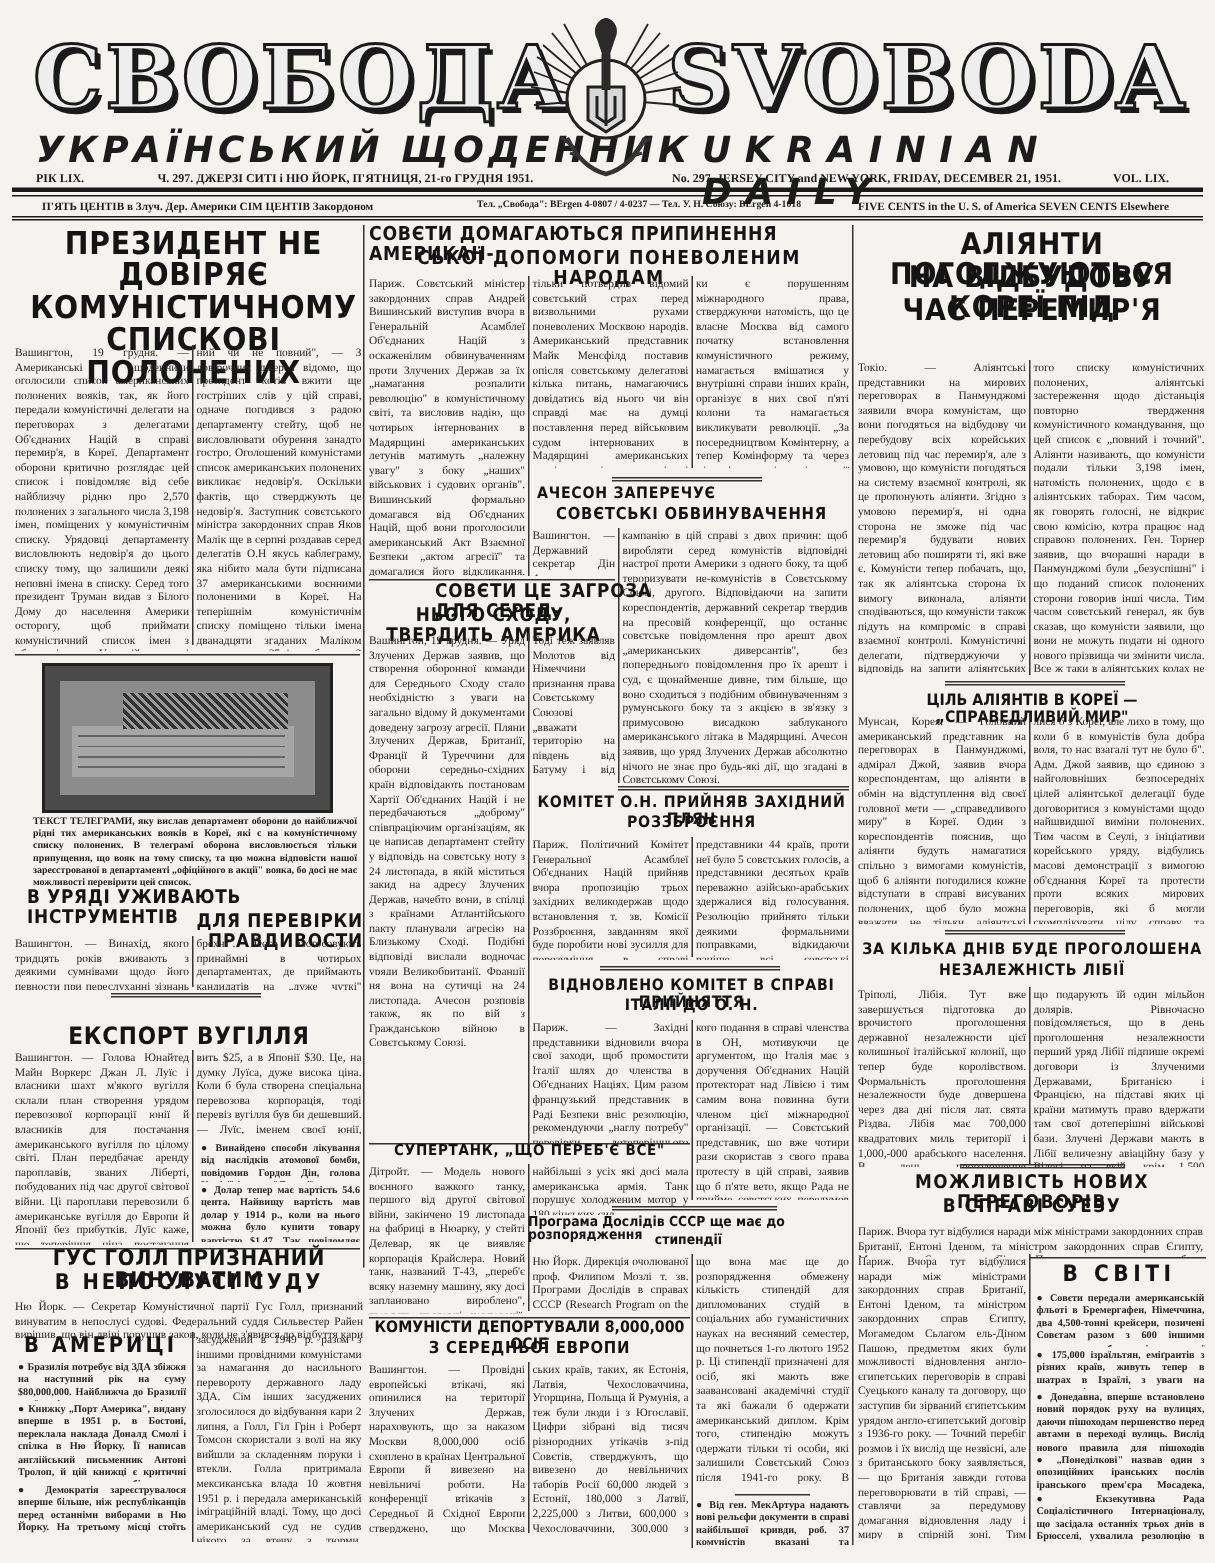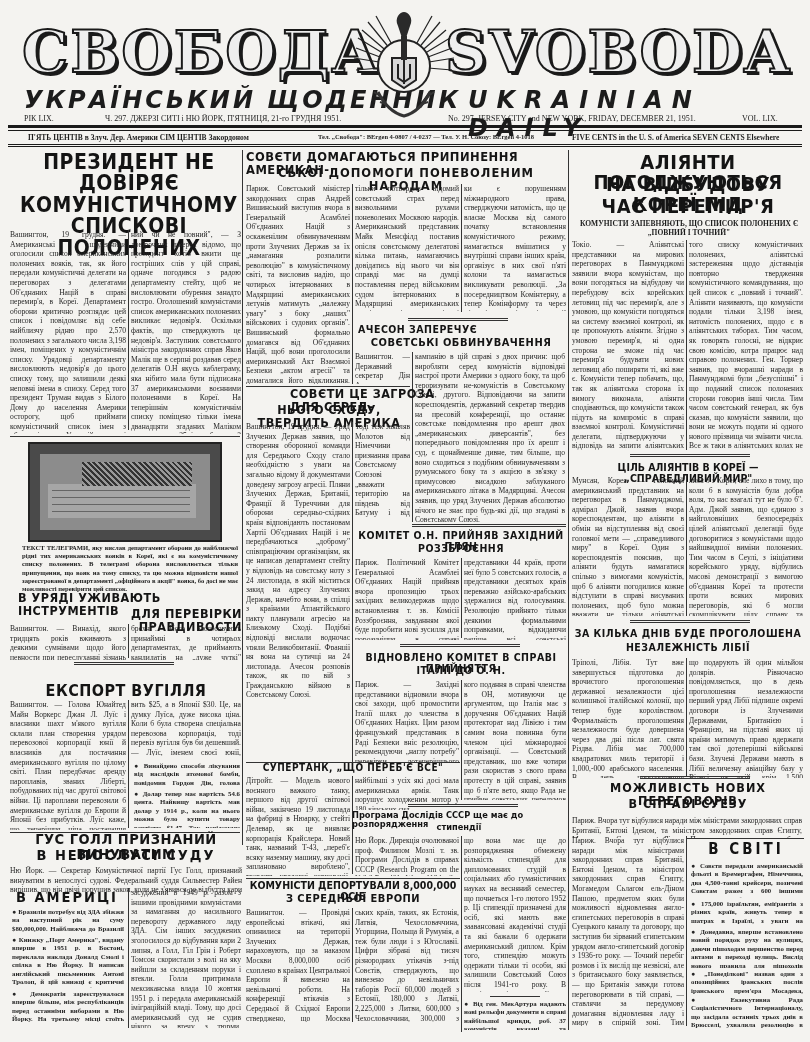--- a/index.html
+++ b/index.html
@@ -10,21 +10,21 @@
   
   .mast { position: absolute; left: 0; top: 0; width: 810px; height: 122px; }
   .mast-title { position: absolute; font-family: "DejaVu Serif", serif; font-weight: bold; font-size: 58px; letter-spacing: 2px; color: #eeeeee;
     -webkit-text-stroke: 2px #1a1a1a; text-shadow: 3px 3px 0 #1a1a1a; top: 22px; line-height: 60px; }
   .mast-title.ua { left: 22px; }
   .mast-title.en { left: 445px; }
   .mast-sub { position: absolute; font-family: "DejaVu Sans", sans-serif; font-weight: bold; font-style: italic; font-size: 24px; letter-spacing: 3px; color: #1c1c1c; top: 86px; }
   .mast-sub.ua { left: 24px; }
   .mast-sub.en { left: 468px; letter-spacing: 9px; }
   .emblem { position: absolute; left: 352px; top: 8px; width: 104px; height: 112px; }
-  .dateline { position: absolute; top: 114px; font-size: 8px; font-family: "Liberation Serif", serif; font-weight: normal; white-space: nowrap; text-align: center; }
+  .dateline { position: absolute; top: 114px; font-size: 8px; font-family: "Liberation Serif", serif; font-weight: bold; white-space: nowrap; text-align: center; }
   .rule-thick { position: absolute; left: 8px; width: 794px; height: 3px; background: #1a1a1a; }
   .rule-thin { position: absolute; left: 8px; width: 794px; height: 1px; background: #1a1a1a; }
   .priceline { position: absolute; top: 133px; font-size: 7.5px; font-family: "Liberation Serif", serif; font-weight: bold; white-space: nowrap; }
 
   
   .vrule { position: absolute; width: 1px; background: #333; }
   .hrule { position: absolute; height: 1px; background: #333; }
   .hrule2 { position: absolute; height: 3px; border-top: 1px solid #333; border-bottom: 1px solid #333; }
 
   .hl { position: absolute; font-family: "DejaVu Sans Condensed", "DejaVu Sans", sans-serif; font-weight: bold; text-align: center; color: #141414; line-height: 1.02; letter-spacing: 0.5px; }
@@ -190,21 +190,20 @@
   <div class="hrule" style="left:246px; top:878px; width:214px;"></div>
   <div class="hl" style="left:246px; top:880px; width:214px; font-size:10.5px; letter-spacing:0;">КОМУНІСТИ ДЕПОРТУВАЛИ 8,000,000 ОСІБ</div>
   <div class="hl" style="left:246px; top:893px; width:214px; font-size:11px;">З СЕРЕДНЬОЇ ЕВРОПИ</div>
   <div class="txt" style="left:246px; top:908px; width:104px; height:114px;">Вашингтон. — Провідні европейські втікачі, які опинилися на території Злучених Держав, нараховують, що за наказом Москви 8,000,000 осіб схоплено в країнах Центральної Европи й вивезено на невільничі роботи. На конференції втікачів з Середньої й Східної Европи стверджено, що Москва надіється винищити ці нації при допомозі насаджування голоду, недуг і депортацій. У конференції брала участь представники під-совєт-</div>
   <div class="vrule" style="left:352px; top:908px; height:114px;"></div>
   <div class="txt" style="left:355px; top:908px; width:104px; height:114px;">ських країв, таких, як Естонія, Латвія, Чехословаччина, Угорщина, Польща й Румунія, а теж були люди і з Югославії. Цифри зібрані від тисяч різнородних утікачів з-під Совєтів, стверджують, що вивезено до невільничих таборів Росії 60,000 людей з Естонії, 180,000 з Латвії, 2,225,000 з Литви, 600,000 з Чехословаччини, 300,000 з Угорщини, 1,-780,000 з Польщі, 3,160,000 з Румунії.</div>
 
   <div class="hl" style="left:572px; top:152px; width:232px; font-size:20px;">АЛІЯНТИ ПОГОДЖУЮТЬСЯ</div>
   <div class="hl" style="left:572px; top:174px; width:232px; font-size:20px;">НА ВІДБУДОВУ КОРЕЇ ПІД</div>
   <div class="hl" style="left:572px; top:196px; width:232px; font-size:20px;">ЧАС ПЕРЕМИР'Я</div>
-  <div class="sub" style="left:578px; top:220px; width:222px; font-size:7.5px;">КОМУНІСТИ ЗАПЕВНЯЮТЬ, ЩО СПИСОК ПОЛОНЕНИХ Є „ПОВНИЙ І ТОЧНИЙ"</div>
   <div class="txt" style="left:572px; top:240px; width:112px; height:210px;">Токіо. — Аліянтські представники на мирових переговорах в Панмунджомі заявили вчора комуністам, що вони погодяться на відбудову чи перебудову всіх корейських летовищ під час перемир'я, але з умовою, що комуністи погодяться на систему взаємної контролі, як це пропонують аліянти. Згідно з умовою перемир'я, ні одна сторона не зможе під час перемир'я будувати нових летовищ або поширяти ті, які вже є. Комуністи тепер побачать, що, так як аліянтська сторона їх вимогу виконала, аліянти сподіваються, що комуністи також підуть на компроміс в справі взаємної контролі. Комуністичні делегати, підтверджуючи у відповідь на запити аліянтських представників, заявили, що список полонених повний і точний. Аліянтські представники, однак, не вповні довіряють комуністичному списку, тим більше, що не встановлено ще дати нарад відносно справи полонених, бо аліянтські командування в Токіо, як і державний департамент у Вашингтоні не закінчили ще перевірки переданого їм комуністичного списку полонених. У відповідь на</div>
   <div class="vrule" style="left:686px; top:240px; height:210px;"></div>
   <div class="txt" style="left:689px; top:240px; width:114px; height:210px;">того списку комуністичних полонених, аліянтські застереження щодо дістаньція повторно твердження комуністичного командування, що цей список є „повний і точний". Аліянти називають, що комуністи подали тільки 3,198 імен, натомість полонених, щодо є в аліянтських таборах. Тим часом, як говорять голосні, не відкриє свою комісію, котра працює над справою полонених. Ген. Торнер заявив, що вчорашні наради в Панмунджомі були „безуспішні" і що поданий список полонених сторони говорив інші числа. Тим часом совєтський генерал, як був сказав, що комуністи заявили, що вони не можуть подати ні одного нового прізвища чи змінити числа. Все ж таки в аліянтських колах не втрачають надії, що при „добрій волі" з обох сторін — переговори могли б закінчитися успішно в передбаченому часі.</div>
 
   <div class="hrule2" style="left:630px; top:454px; width:120px;"></div>
   <div class="hl" style="left:572px; top:462px; width:232px; font-size:10.5px; letter-spacing:0;">ЦІЛЬ АЛІЯНТІВ В КОРЕЇ — „СПРАВЕДЛИВИЙ МИР"</div>
   <div class="txt" style="left:572px; top:476px; width:112px; height:140px;">Мунсан, Корея. — Головний американський представник на переговорах в Панмунджомі, адмірал Джой, заявив вчора кореспондентам, що аліянти в обмін на відступлення від своєї головної мети — „справедливого миру" в Кореї. Один з кореспондентів пояснив, що аліянти будуть намагатися спільно з вимогами комуністів, щоб 6 аліянти погодилися кожне відступати в справі висуваних полонених, щоб було можна вважати не тільки аліянтські вимоги, на які приставали аліянти що б з комуністами, і що визнаючи „на всі свої речі та забрались</div>
   <div class="vrule" style="left:686px; top:476px; height:140px;"></div>
   <div class="txt" style="left:689px; top:476px; width:114px; height:140px;">лися б з Кореї, але лихо в тому, що коли б в комуністів була добра воля, то нас взагалі тут не було б". Адм. Джой заявив, що єдиною з найголовніших безпосередніх цілей аліянтської делегації буде договоритися з комуністами щодо найшвидшої виміни полонених. Тим часом в Сеулі, з ініціативи корейського уряду, відбулись масові демонстрації з вимогою об'єднання Кореї та протести проти всяких мирових переговорів, які б могли скомплікувати цілу справу та взагалі виключати перемир'я.</div>
 

